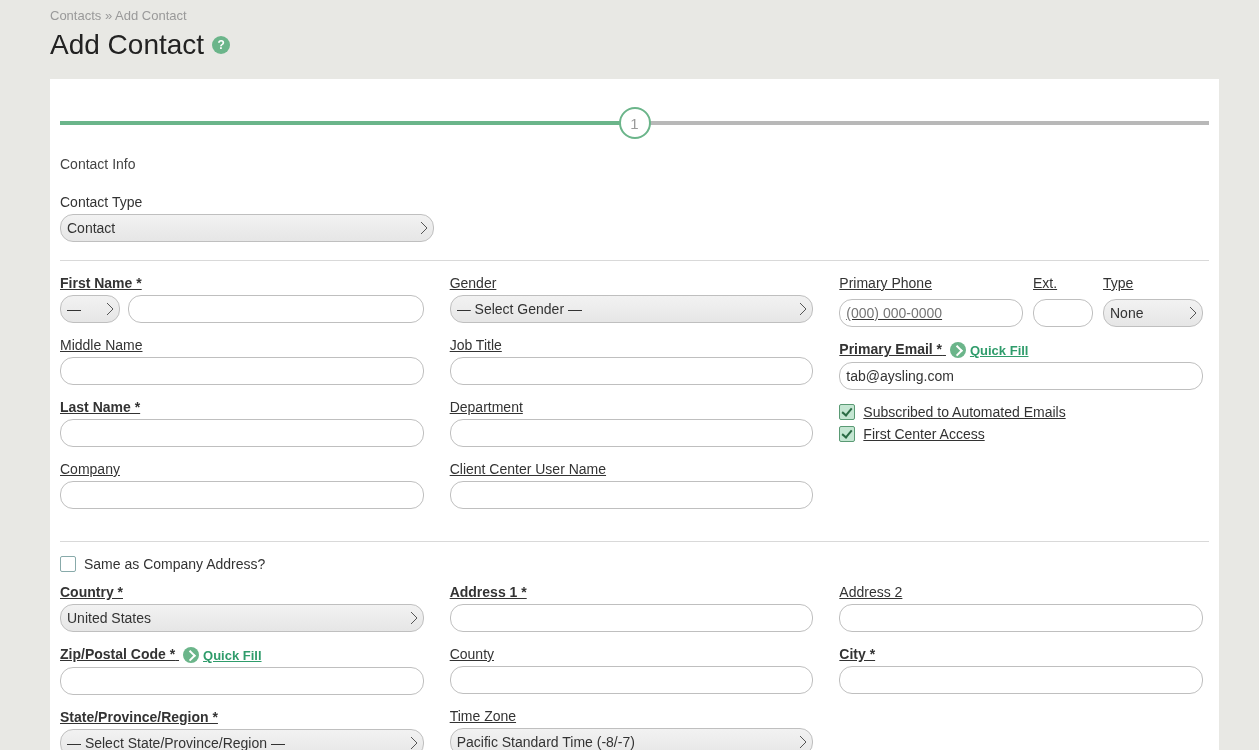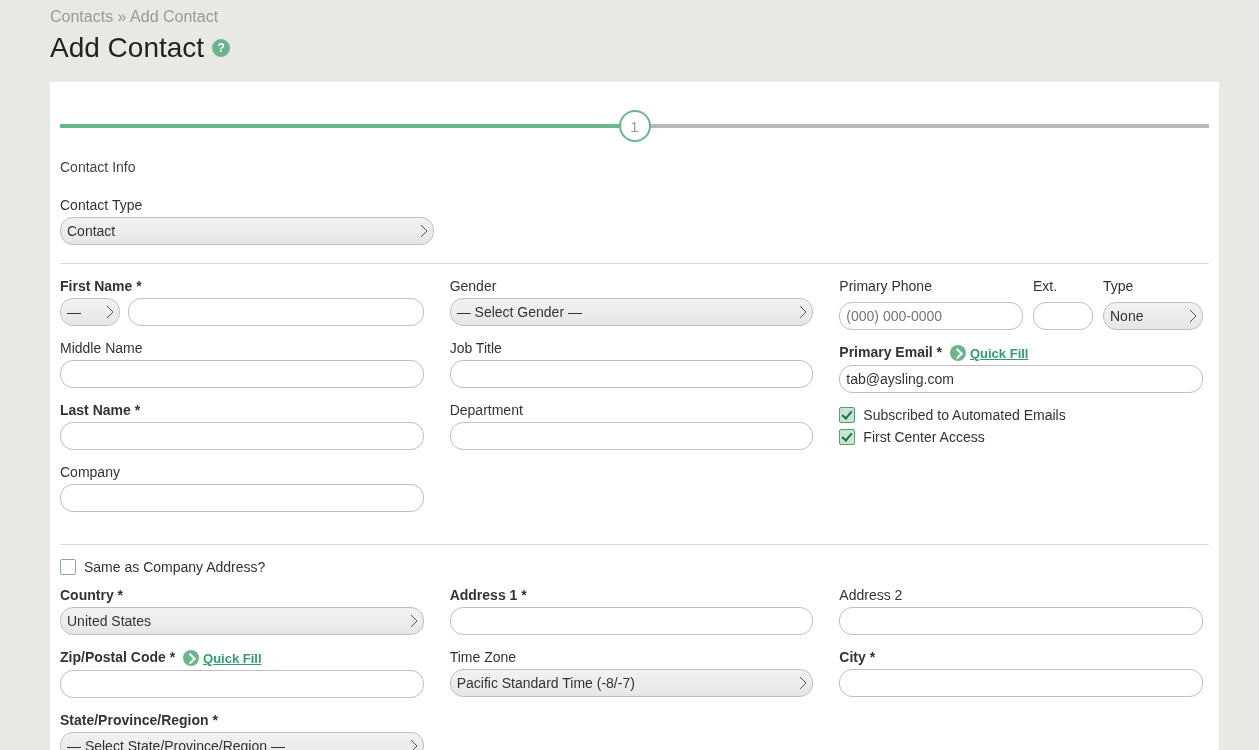--- a/index.html
+++ b/index.html
@@ -7,21 +7,21 @@
     font-family: "Helvetica Neue", Helvetica, Arial, sans-serif;
     background: #e8e8e4;
     color: #333;
     font-size: 14px;
   }
   .page {
     padding: 8px 40px 40px 50px;
   }
   .breadcrumb {
     color: #999;
-    font-size: 16px;
+    font-size: 13px;
     margin-bottom: 6px;
   }
   .breadcrumb a { color: #999; text-decoration: none; }
   .page-title-row {
     display: flex;
     align-items: center;
     gap: 8px;
     margin-bottom: 18px;
   }
   .page-title {
@@ -115,20 +115,21 @@
   }
   hr.section-rule {
     border: none;
     border-top: 1px solid #d9d9d9;
     margin: 4px 0 14px 0;
   }
   .cols {
     display: grid;
     grid-template-columns: repeat(3, 1fr);
     gap: 4px 20px;
+    text-decoration: underline;
   }
   .inline-pair { display: flex; gap: 8px; }
   .quick-fill {
     display: inline-flex;
     align-items: flex-end;
     gap: 4px;
     color: #2f9c6b;
     text-decoration: underline;
     font-size: 13px;
     margin-left: 4px;
@@ -249,20 +250,24 @@
           </div>
         </div>
         <div class="form-row">
           <label class="fld">Job Title</label>
           <input type="text" value="" style="">
         </div>
         <div class="form-row">
           <label class="fld">Department</label>
           <input type="text" value="" style="">
         </div>
+        <div class="form-row">
+          <label class="fld">Client Center User Name</label>
+          <input type="text" value="" style="">
+        </div>
       </div>
 
       <div>
         <div class="form-row">
           <div class="phone-row" style="margin-bottom:4px;">
             <label class="fld">Primary Phone</label>
             <label class="fld">Ext.</label>
             <label class="fld">Type</label>
           </div>
           <div class="phone-row">
@@ -333,20 +338,24 @@
           </div>
         </div>
       </div>
 
       <div>
         <div class="form-row">
           <label class="fld bold">Address 1 *</label>
           <input type="text" value="" style="">
         </div>
         <div class="form-row">
+          <label class="fld">County</label>
+          <input type="text" value="" style="">
+        </div>
+        <div class="form-row">
           <label class="fld">Time Zone</label>
           <div class="select-wrap">
             <select>
               <option>Pacific Standard Time (-8/-7)</option>
             </select>
           </div>
         </div>
       </div>
 
       <div>

